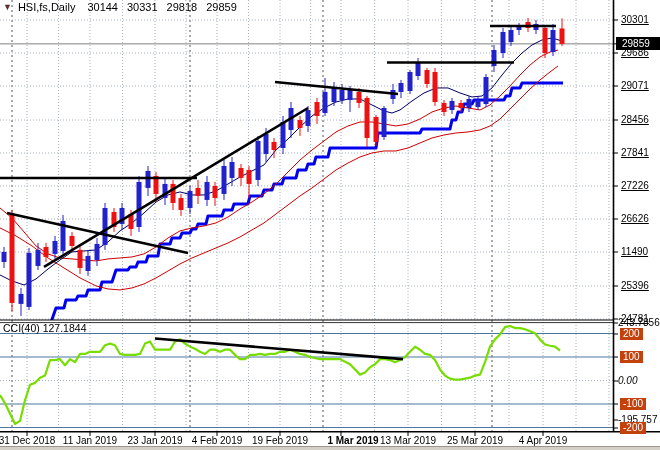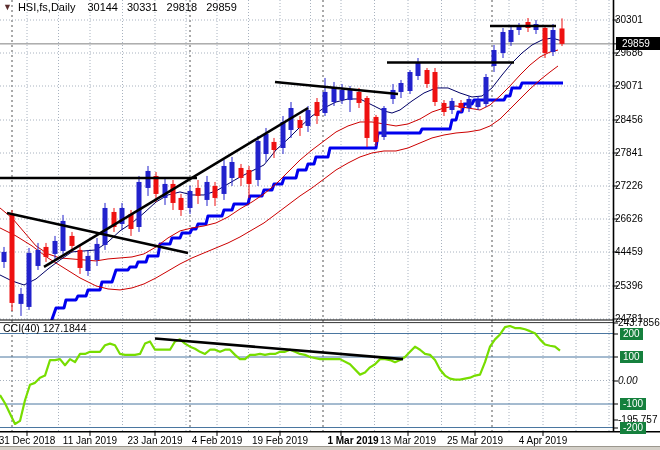--- a/index.html
+++ b/index.html
@@ -4,23 +4,23 @@
 <style>
   html,body{margin:0;padding:0;}
   body{font-family:"Liberation Sans",sans-serif;background:#d4d0c8;}
   .chart-window{position:relative;width:660px;height:450px;background:#ffffff;overflow:hidden;}
   .legend{position:absolute;top:1px;left:3px;display:flex;align-items:center;gap:0;font-size:11px;color:#000;white-space:pre;}
   .legend .marker{color:#5a2d2d;font-size:9px;margin-right:6px;}
   .legend .sym{margin-right:12px;}
   .legend .num{margin-right:9px;}
   .cci-label{position:absolute;top:322px;left:3px;font-size:10.5px;color:#000;}
   .axis-col{position:absolute;top:0;left:614px;width:46px;height:433px;}
-  .pxlabel{position:absolute;left:1px;font-size:10px;color:#000;}
+  .pxlabel{position:absolute;left:7px;font-size:10px;color:#000;text-decoration:underline;}
   .cxlabel-plain{position:absolute;left:4px;font-size:10px;color:#000;white-space:nowrap;}
-  .cxlabel-box{position:absolute;left:6px;font-size:10px;color:#fff;background:#15803d;padding:0 3px;line-height:12px;}
+  .cxlabel-box{position:absolute;left:6px;font-size:10px;color:#fff;background:#c2410c;padding:0 3px;line-height:12px;}
   .price-tag{position:absolute;left:616px;top:37px;width:44px;height:13px;background:#000;color:#fff;font-size:10px;line-height:13px;padding-left:6px;box-sizing:border-box;}
   .time-axis{position:absolute;left:0;top:433px;width:614px;height:14px;}
   .dlabel{position:absolute;top:2px;font-size:10px;color:#000;transform:translateX(-50%);white-space:nowrap;}
   .bottom-strip{position:absolute;left:0;top:446px;width:660px;height:4px;background:#d4d0c8;border-top:1px solid #9b978e;}
   svg{position:absolute;top:0;left:0;}
 </style>
 </head>
 <body>
 
 <div class="chart-window">
@@ -284,21 +284,21 @@
   <div class="cci-label">CCI(40) 127.1844</div>
 
   <div class="axis-col" id="price-axis">
       <span class="pxlabel" style="top: 14px;">30301</span>
       <span class="pxlabel" style="top: 47px;">29686</span>
       <span class="pxlabel" style="top: 80px;">29071</span>
       <span class="pxlabel" style="top: 114px;">28456</span>
       <span class="pxlabel" style="top: 147px;">27841</span>
       <span class="pxlabel" style="top: 180px;">27226</span>
       <span class="pxlabel" style="top: 213px;">26626</span>
-      <span class="pxlabel" style="top: 246px;">44459</span>
+      <span class="pxlabel" style="top: 246px;">11490</span>
       <span class="pxlabel" style="top: 280px;">25396</span>
       <span class="pxlabel" style="top: 313px;">24781</span>
       <span class="cxlabel-plain" style="top: 317px;">243.7856</span>
       <span class="cxlabel-box" style="top: 328px;">200</span>
       <span class="cxlabel-box" style="top: 351px; text-align: right;">100</span>
       <span class="cxlabel-plain" style="top: 375px; font-style: italic;">0.00</span>
       <span class="cxlabel-box" style="top: 398px;">-100</span>
       <span class="cxlabel-plain" style="top: 414px;">-195.757</span>
       <span class="cxlabel-box" style="top: 422px;">-200</span>
     </div>

